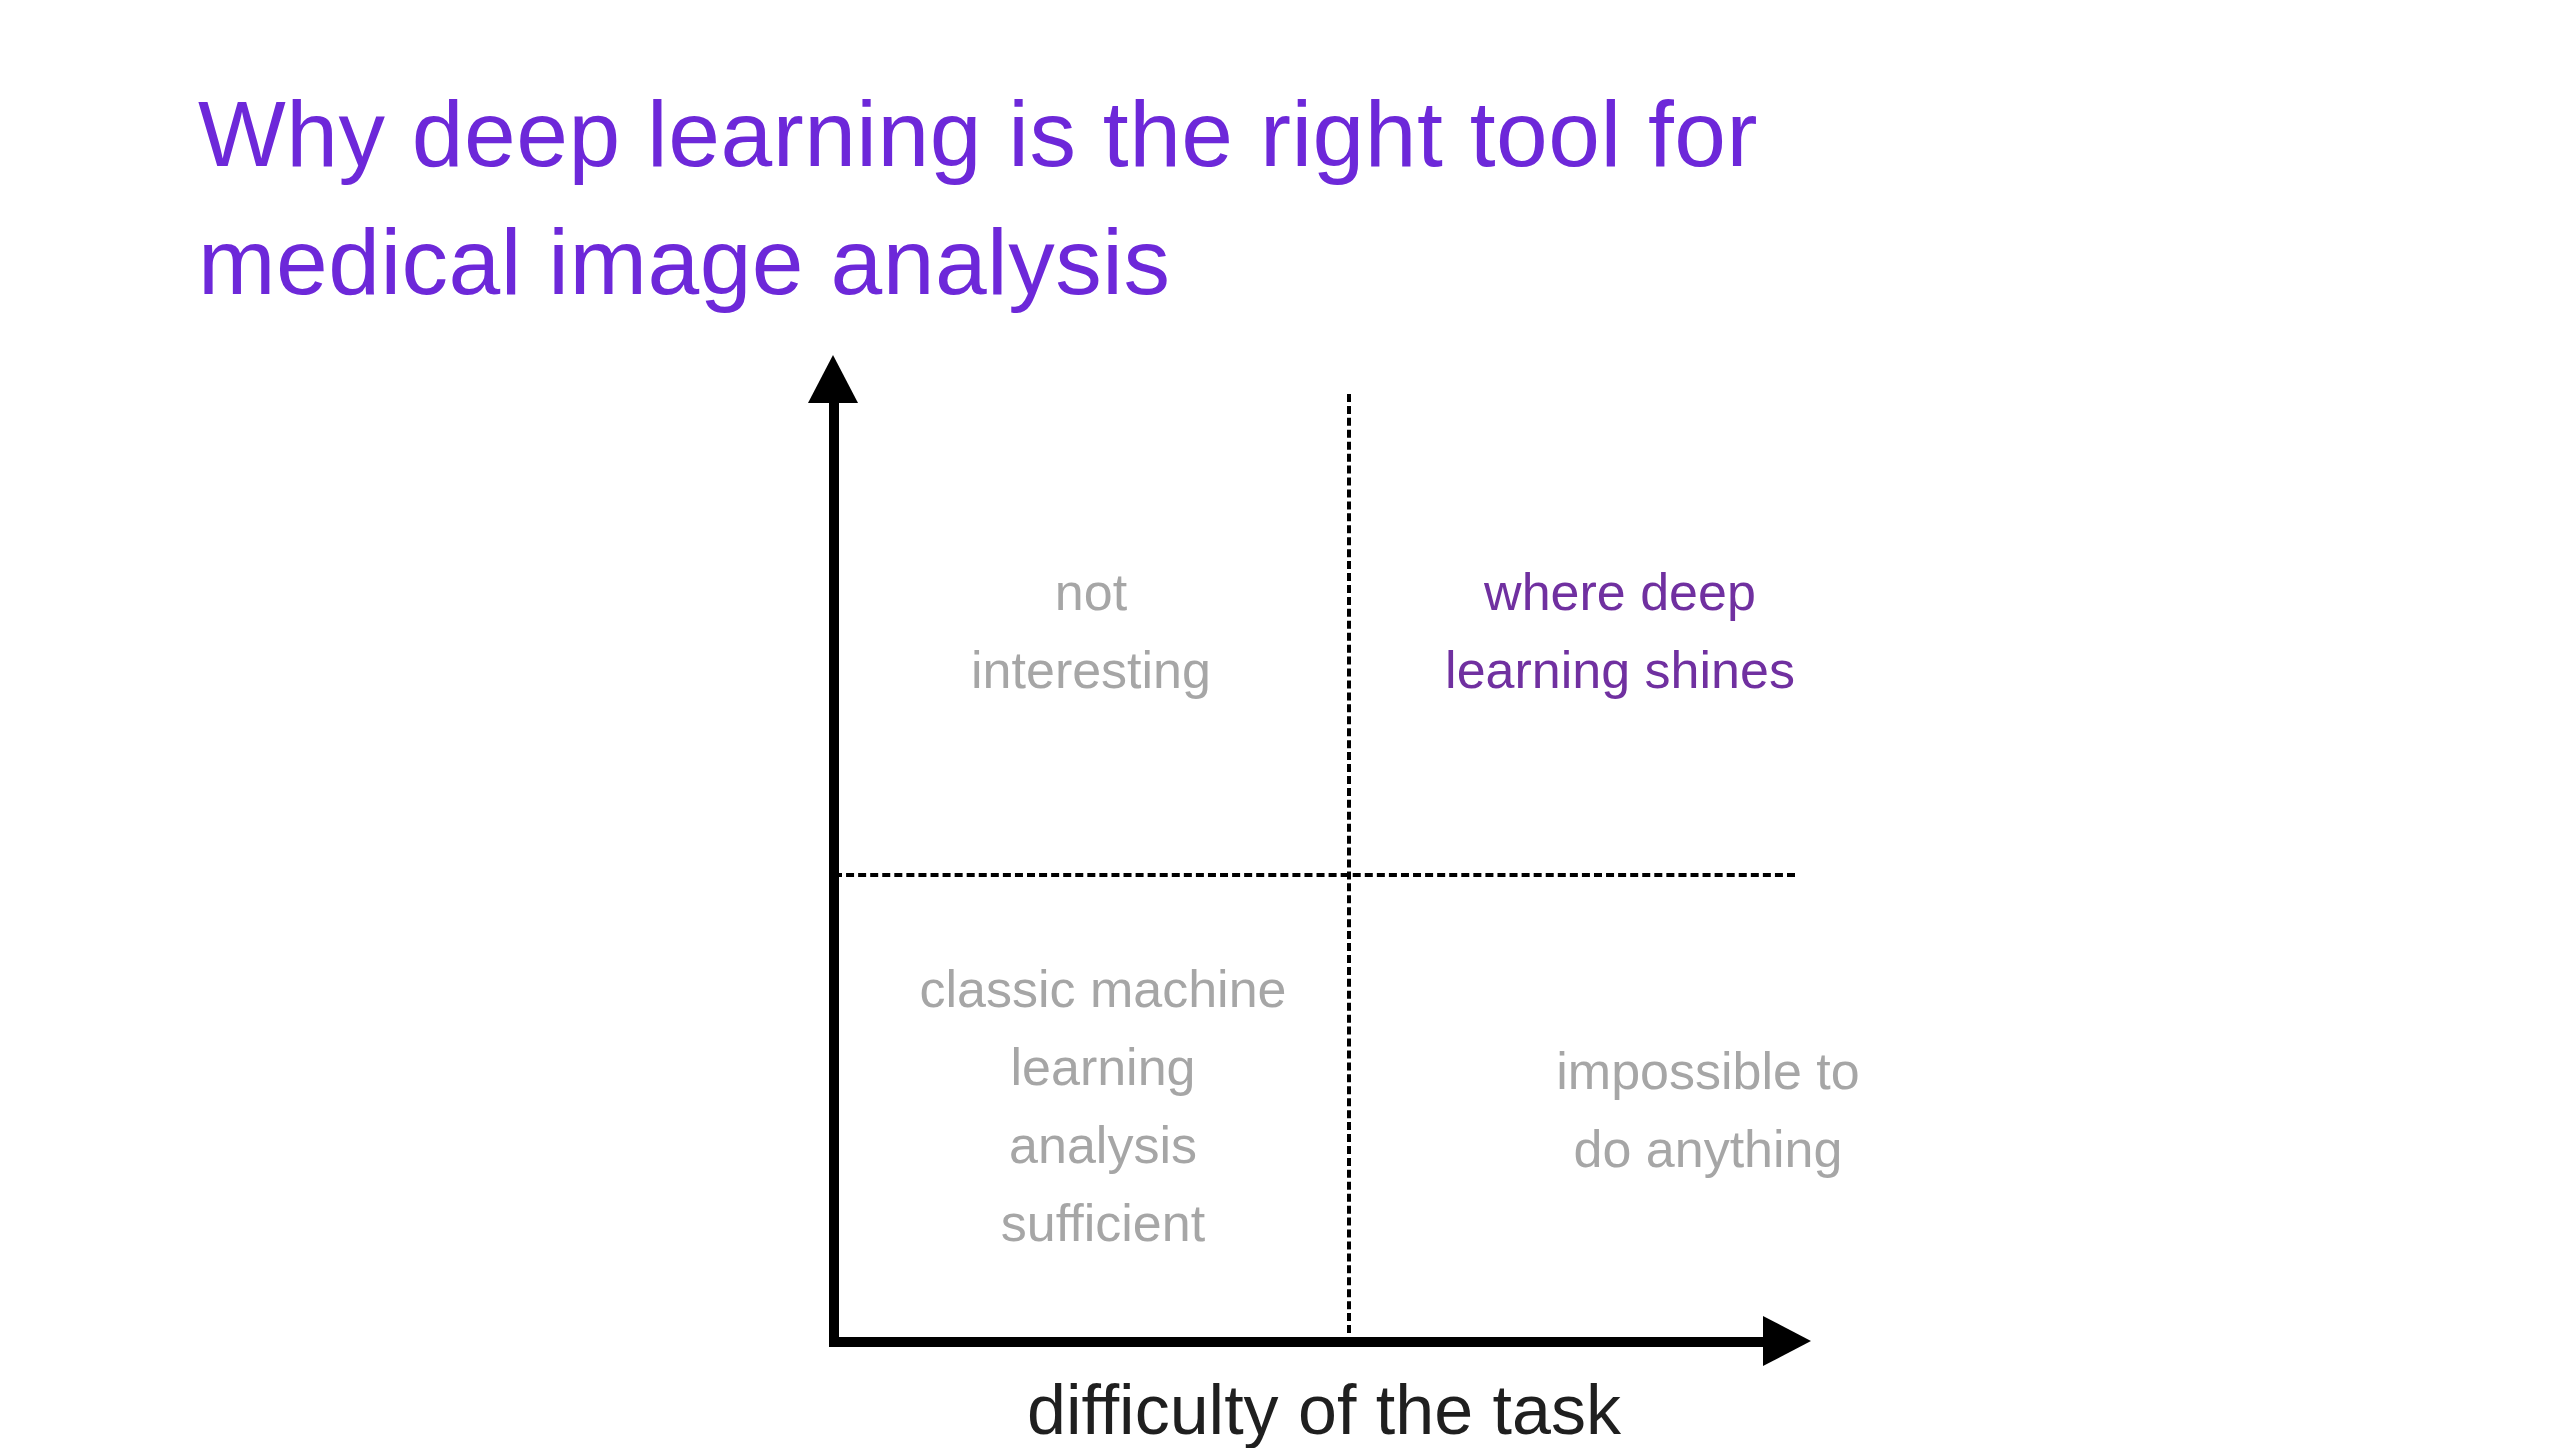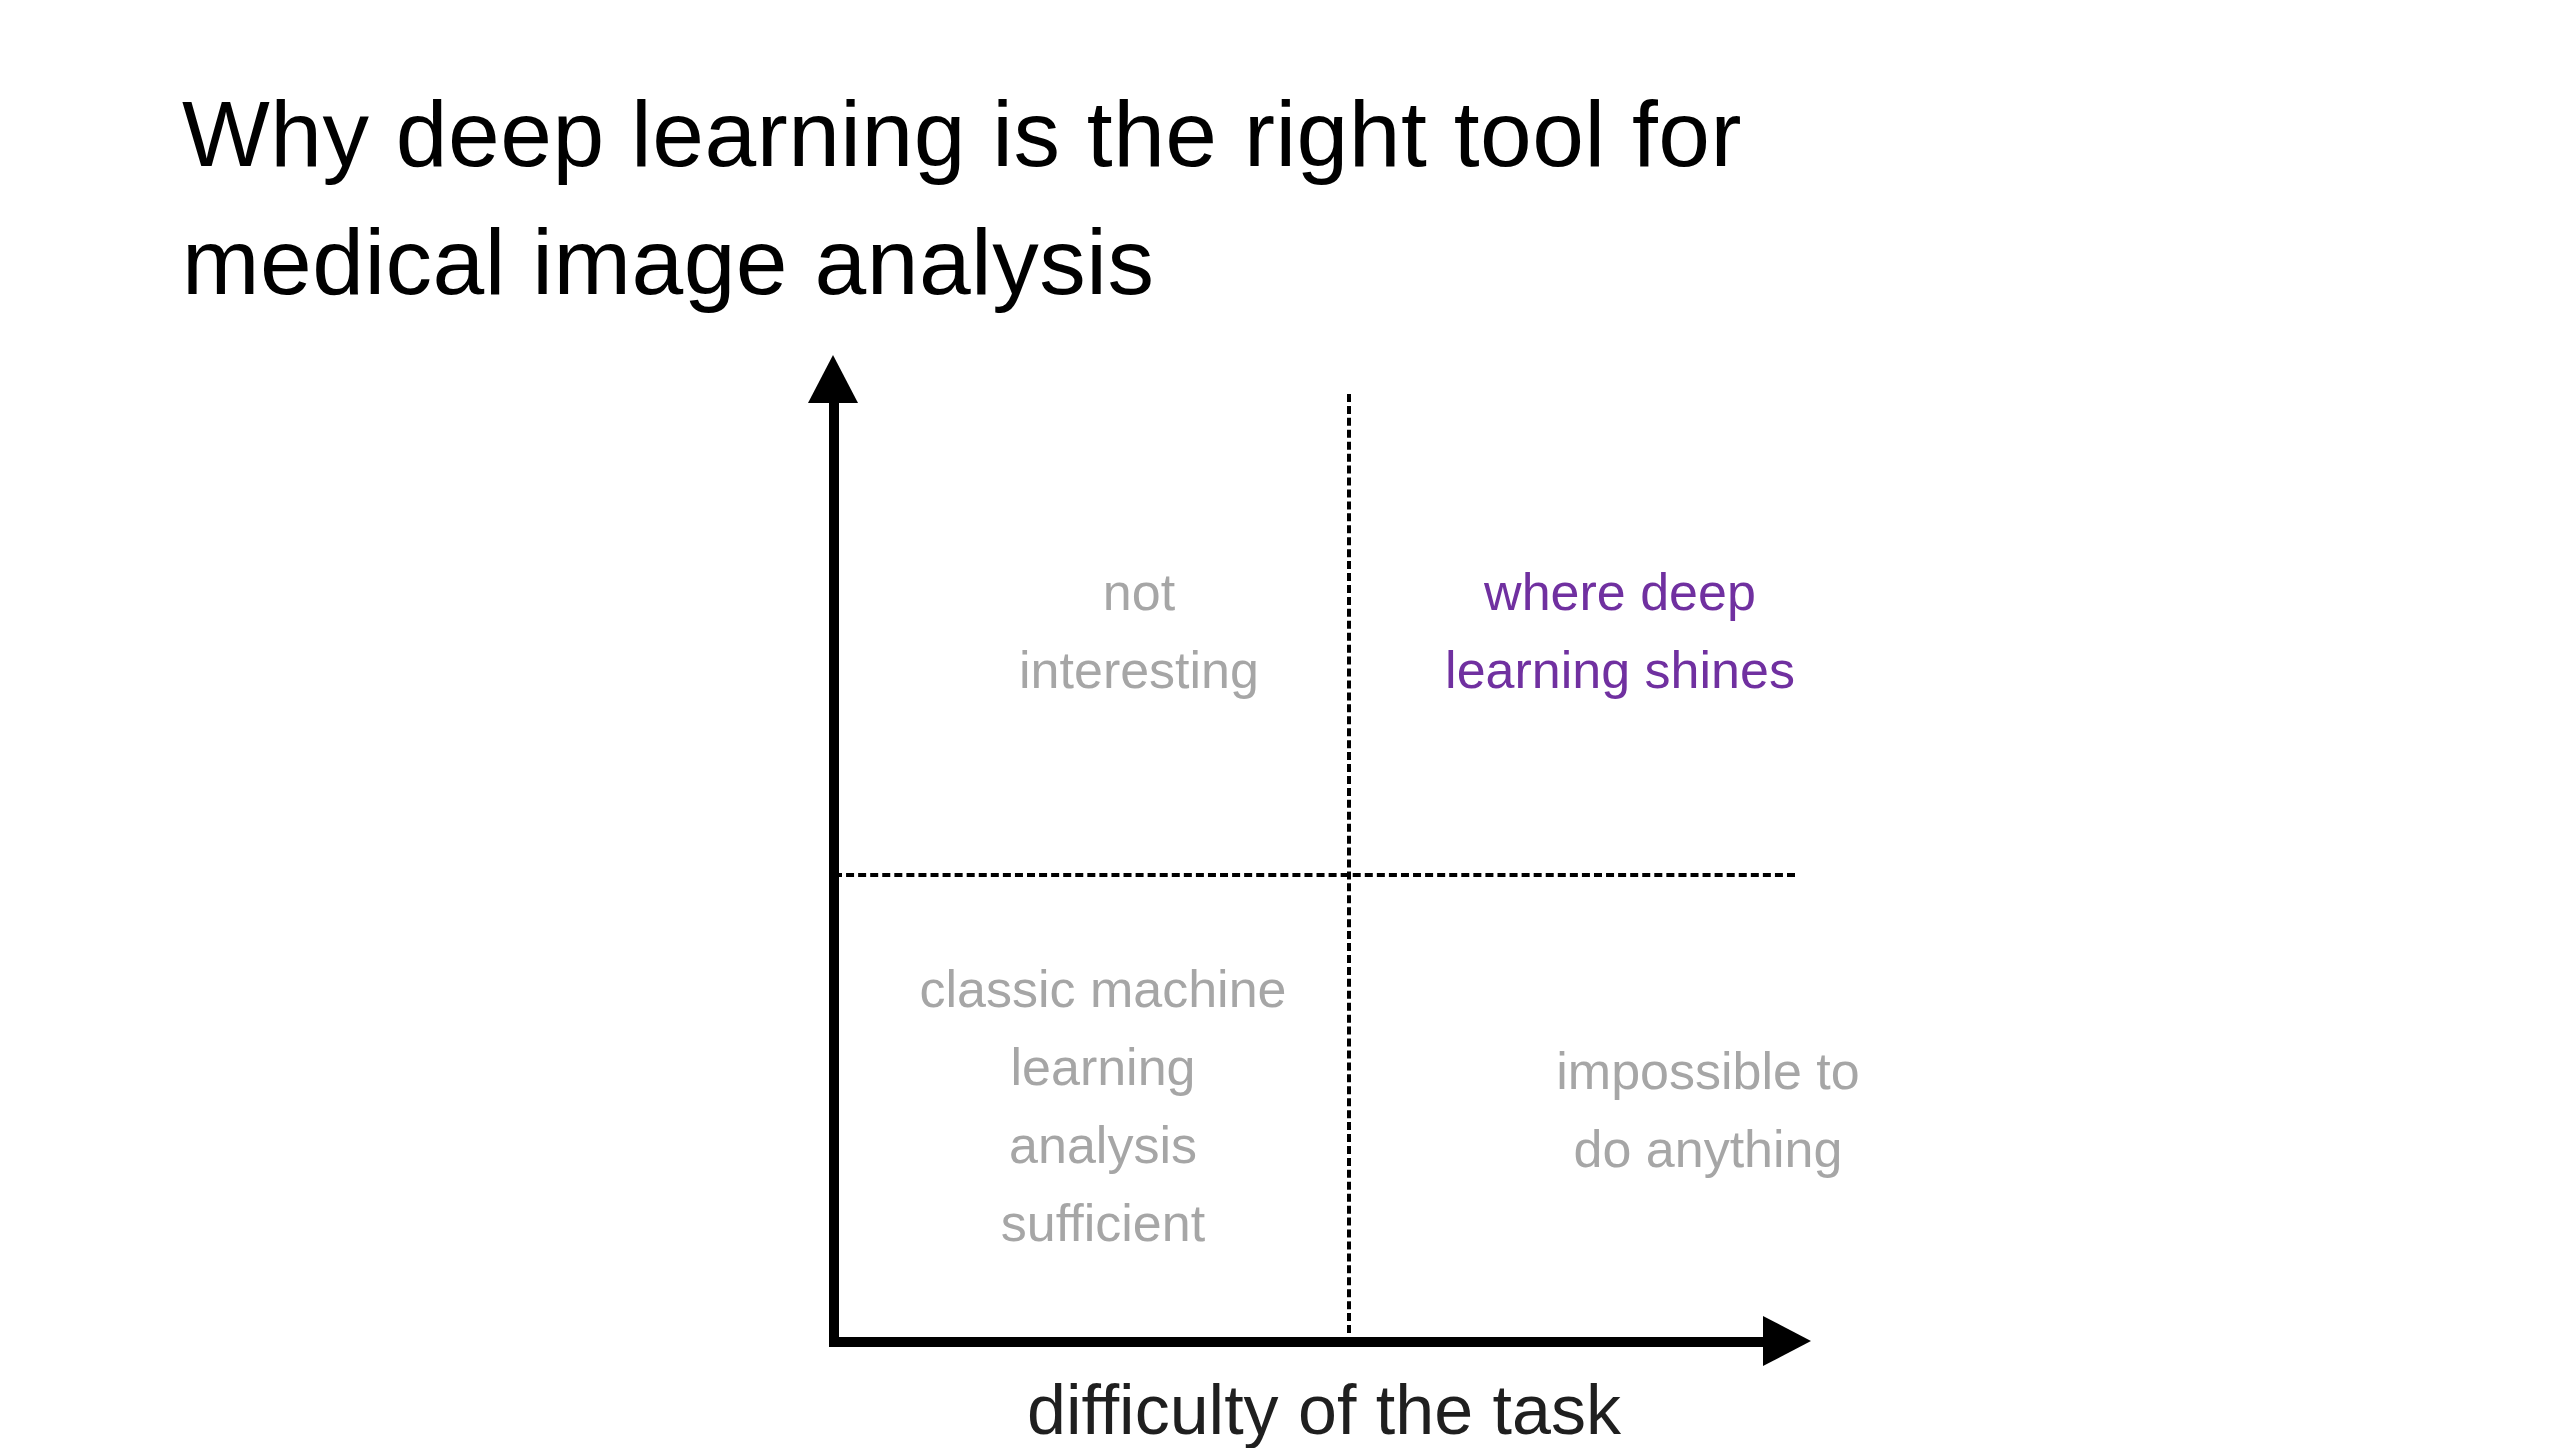--- a/index.html
+++ b/index.html
@@ -7,27 +7,27 @@
     position: relative;
     width: 2576px;
     height: 1449px;
     background: #ffffff;
     font-family: "Liberation Sans", "DejaVu Sans", sans-serif;
     overflow: hidden;
   }
 
   .title {
     position: absolute;
-    left: 182px;
+    left: 198px;
     top: 70px;
     width: 2028px;
     font-size: 93px;
     line-height: 1.38;
     font-weight: 400;
-    color: #000000;
+    color: #6d28d9;
     white-space: pre-line;
     letter-spacing: 0.5px;
   }
 
   
   .axis-y-line {
     position: absolute;
     left: 829px;
     top: 391px;
     width: 9.7px;
@@ -93,21 +93,21 @@
     position: absolute;
     transform: translateX(-50%);
     text-align: center;
     font-size: 52px;
     line-height: 1.5;
     white-space: pre-line;
   }
   .quad-gray   { color: #a6a6a6; }
   .quad-purple { color: #7030a0; }
 
-  .q-top-left     { left: 1091px; top: 553px; margin-left: 48px; }
+  .q-top-left     { left: 1091px; top: 553px; }
   .q-top-right    { left: 1620px; top: 553px; }
   .q-bottom-left  { left: 1103px; top: 950px; }
   .q-bottom-right { left: 1708px; top: 1032px; }
 </style>
 </head>
 <body>
 
 <div class="slide">
 
   <div class="title">Why deep learning is the right tool for

